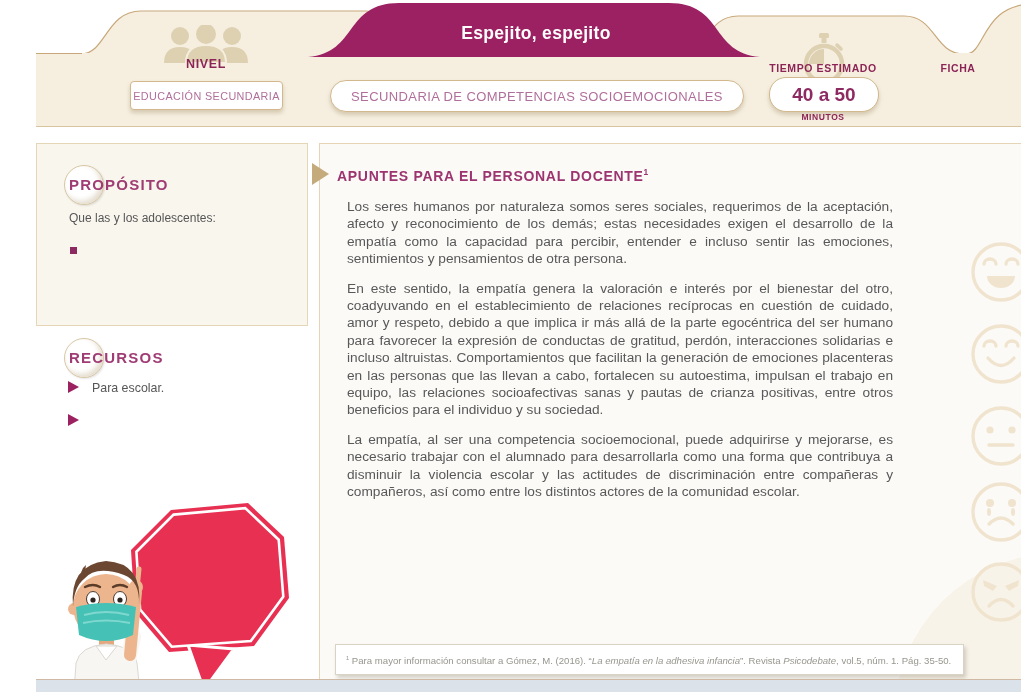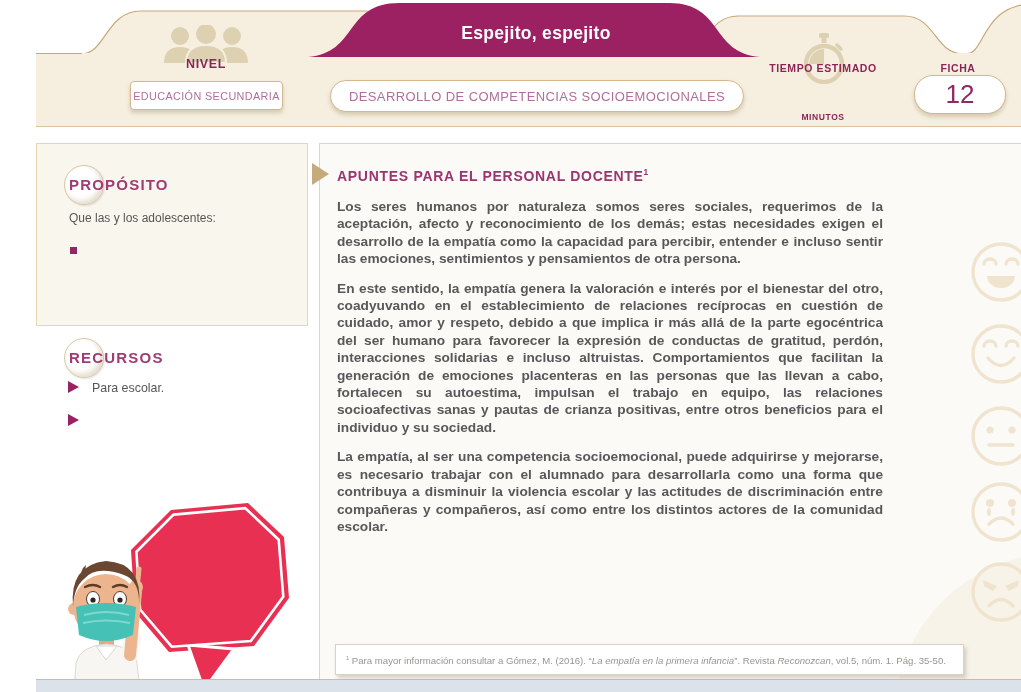--- a/index.html
+++ b/index.html
@@ -68,33 +68,33 @@
   <div class="abs" style="left:340px;top:21px;width:320px;height:24px;line-height:24px;text-align:center;
        color:#fff;font-weight:bold;font-size:17.5px;letter-spacing:.3px;">Espejito, espejito</div>
 
   <div class="abs lbl" style="left:120px;top:57px;width:100px;font-size:12.5px;">NIVEL</div>
 
   <div class="pill" style="left:94px;top:81px;width:151px;height:27px;border-radius:4px;">
     <span class="pill-text" style="font-size:10.8px;">EDUCACIÓN SECUNDARIA</span>
   </div>
 
   <div class="pill" style="left:294px;top:80px;width:412px;height:30px;border-radius:16px;">
-    <span class="pill-text" style="font-size:13px;">DESARROLLO DE COMPETENCIAS SOCIOEMOCIONALES</span>
+    <span class="pill-text" style="font-size:13px;">SECUNDARIA DE COMPETENCIAS SOCIOEMOCIONALES</span>
   </div>
 
   <div class="abs lbl" style="left:722px;top:62px;width:130px;font-size:10.5px;">TIEMPO ESTIMADO</div>
 
+  <div class="pill" style="left:733px;top:77px;width:108px;height:33px;border-radius:17px;">
+    <span class="pill-num" style="font-size:19px;">40 a 50</span>
+  </div>
 
   <div class="abs lbl" style="left:747px;top:112px;width:80px;font-size:8.5px;">MINUTOS</div>
 
   <div class="abs lbl" style="left:882px;top:62px;width:80px;font-size:10.5px;">FICHA</div>
 
-  <div class="pill" style="left:878px;top:75px;width:90px;height:37px;border-radius:19px;">
-    <span class="pill-num" style="font-size:26px;font-weight:500;">12</span>
-  </div>
 
   <div class="abs" style="left:284px;top:143px;width:729px;height:536px;background:#fbfaf6;border-top:1px solid #e5d5b6;"></div>
 
   <div class="abs" style="left:858px;top:553px;width:330px;height:330px;border-radius:50%;background:#f8f3e9;"></div>
 
   <svg class="abs" style="left:929px;top:238px;" width="72" height="390" viewBox="0 0 72 390">
     <g stroke="#f0e4cf" stroke-width="3.4" fill="none" stroke-linecap="round">
       <g transform="translate(36,34)">
         <circle r="28"></circle>
         <path d="M-17,-8 a6,5 0 0 1 12,0"></path>
@@ -132,28 +132,28 @@
 
   <div class="abs" style="left:283px;top:143px;width:1px;height:536px;background:#e5d5b6;"></div>
 
   <div class="abs tri" style="left:276px;top:163px;border-top-width:11px;border-bottom-width:11px;
        border-left:17px solid #c5aa7c;"></div>
 
   <div class="abs heading" style="left:301px;top:167px;">
     <span>APUNTES PARA EL PERSONAL DOCENTE</span><sup>1</sup>
   </div>
 
-  <div class="abs" style="left:301px;top:198px;width:546px;font-weight:bold;">
+  <div class="abs" style="left:311px;top:198px;width:546px;">
     <p class="para">Los seres humanos por naturaleza somos seres sociales, requerimos de la aceptación, afecto y reconocimiento de los demás; estas necesidades exigen el desarrollo de la empatía como la capacidad para percibir, entender e incluso sentir las emociones, sentimientos y pensamientos de otra persona.</p>
     <p class="para">En este sentido, la empatía genera la valoración e interés por el bienestar del otro, coadyuvando en el establecimiento de relaciones recíprocas en cuestión de cuidado, amor y respeto, debido a que implica ir más allá de la parte egocéntrica del ser humano para favorecer la expresión de conductas de gratitud, perdón, interacciones solidarias e incluso altruistas. Comportamientos que facilitan la generación de emociones placenteras en las personas que las llevan a cabo, fortalecen su autoestima, impulsan el trabajo en equipo, las relaciones socioafectivas sanas y pautas de crianza positivas, entre otros beneficios para el individuo y su sociedad.</p>
     <p class="para">La empatía, al ser una competencia socioemocional, puede adquirirse y mejorarse, es necesario trabajar con el alumnado para desarrollarla como una forma que contribuya a disminuir la violencia escolar y las actitudes de discriminación entre compañeras y compañeros, así como entre los distintos actores de la comunidad escolar.</p>
   </div>
 
   <div class="footnote" style="left:299px;top:644px;width:607px;">
-    <sup>1</sup><span> Para mayor información consultar a Gómez, M. (2016). “</span><i>La empatía en la primera infancia</i><span>”. Revista </span><i>Reconozcan</i><span>, vol.5, núm. 1. Pág. 35-50.</span>
+    <sup>1</sup><span> Para mayor información consultar a Gómez, M. (2016). “</span><i>La empatía en la adhesiva infancia</i><span>”. Revista </span><i>Psicodebate</i><span>, vol.5, núm. 1. Pág. 35-50.</span>
   </div>
 
   <div class="abs" style="left:0;top:143px;width:270px;height:181px;background:#f9f6ee;border:1px solid #e6d6b8;"></div>
   <div class="ring" style="left:28px;top:165px;"></div>
   <div class="sec-title" style="left:33px;top:176px;">PROPÓSITO</div>
   <div class="abs side-text" style="left:33px;top:211px;width:226px;">Que las y los adolescentes:</div>
   <div class="bullet-square" style="left:34px;top:247px;"></div>
 
   <div class="ring" style="left:28px;top:338px;"></div>
   <div class="sec-title" style="left:33px;top:349px;">RECURSOS</div>

